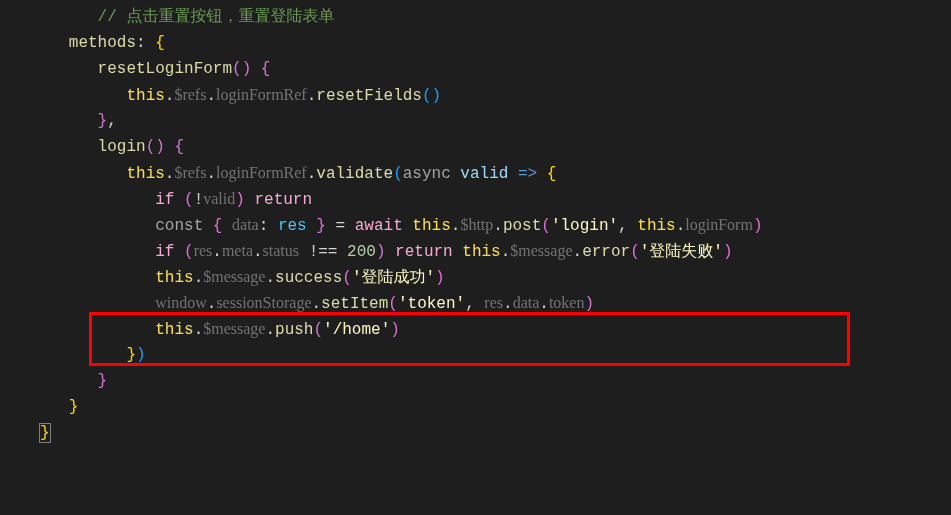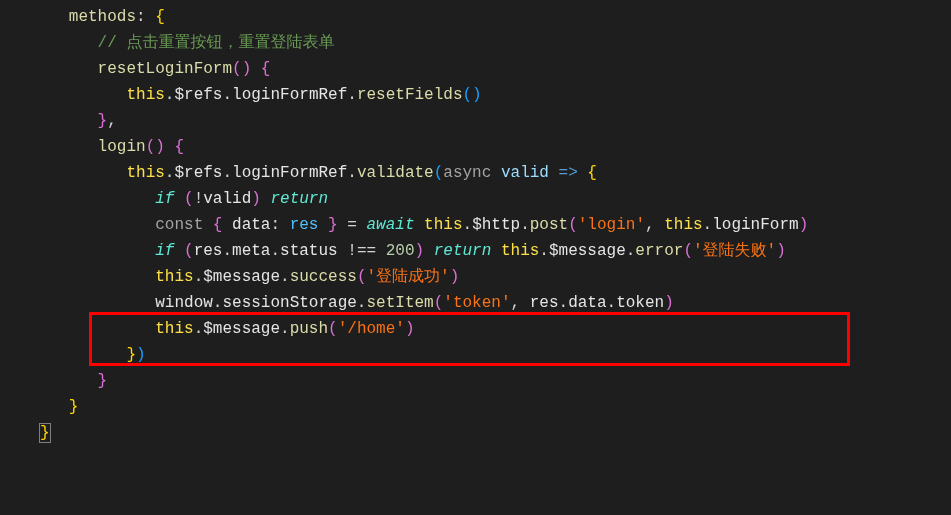--- a/index.html
+++ b/index.html
@@ -19,25 +19,25 @@
     }
     .line {
       white-space: pre;
       height: 26px;
     }
     .code-area {
       margin-left: 20px;
     }
     
     .t-keyword { color: #a3a3a3; }
-    .t-control { color: #5eead4; font-style: italic; }
-    .t-property { color: #e5e5e5; }
+    .t-control { color: #f9a8d4; }
+    .t-property { color: #737373; font-family: Liberation Serif, serif; }
     .t-method { color: #dcdcaa; }
     .t-comment { color: #6a9955; }
-    .t-string { color: #f97316; }
+    .t-string { color: #fef9c3; }
     .t-number { color: #b5cea8; }
     .t-punct { color: #d4d4d4; }
     .t-brace { color: #ffd700; }
     .t-brace2 { color: #da70d6; }
     .t-brace3 { color: #179fff; }
     .t-const { color: #4fc1ff; }
     .t-this { color: #fde047; }
     .t-param { color: #9cdcfe; }
     .t-arrow { color: #569cd6; }
     .t-op { color: #d4d4d4; }
@@ -50,23 +50,23 @@
     .cursor-brace {
       outline: 1px solid #7f7f7f;
     }
   </style>
 </head>
 <body>
 
 <div class="editor">
   <div class="code-area">
 
+    <div class="line">      <span class="t-comment">// 点击重置按钮，重置登陆表单</span></div>
+
     <div class="line">   <span class="t-method">methods</span><span class="t-punct">: </span><span class="t-brace">{</span></div>
-
-    <div class="line">      <span class="t-comment">// 点击重置按钮，重置登陆表单</span></div>
 
     <div class="line">      <span class="t-method">resetLoginForm</span><span class="t-brace2">()</span><span class="t-brace2"> {</span></div>
 
     <div class="line">         <span class="t-this">this</span><span class="t-punct">.</span><span class="t-property">$refs</span><span class="t-punct">.</span><span class="t-property">loginFormRef</span><span class="t-punct">.</span><span class="t-method">resetFields</span><span class="t-brace3">()</span></div>
 
     <div class="line">      <span class="t-brace2">}</span><span class="t-punct">,</span></div>
 
     <div class="line">      <span class="t-method">login</span><span class="t-brace2">()</span><span class="t-brace2"> {</span></div>
 
     <div class="line">         <span class="t-this">this</span><span class="t-punct">.</span><span class="t-property">$refs</span><span class="t-punct">.</span><span class="t-property">loginFormRef</span><span class="t-punct">.</span><span class="t-method">validate</span><span class="t-brace3">(</span><span class="t-keyword">async</span><span> </span><span class="t-param">valid</span><span class="t-arrow"> =&gt; </span><span class="t-brace">{</span></div>

